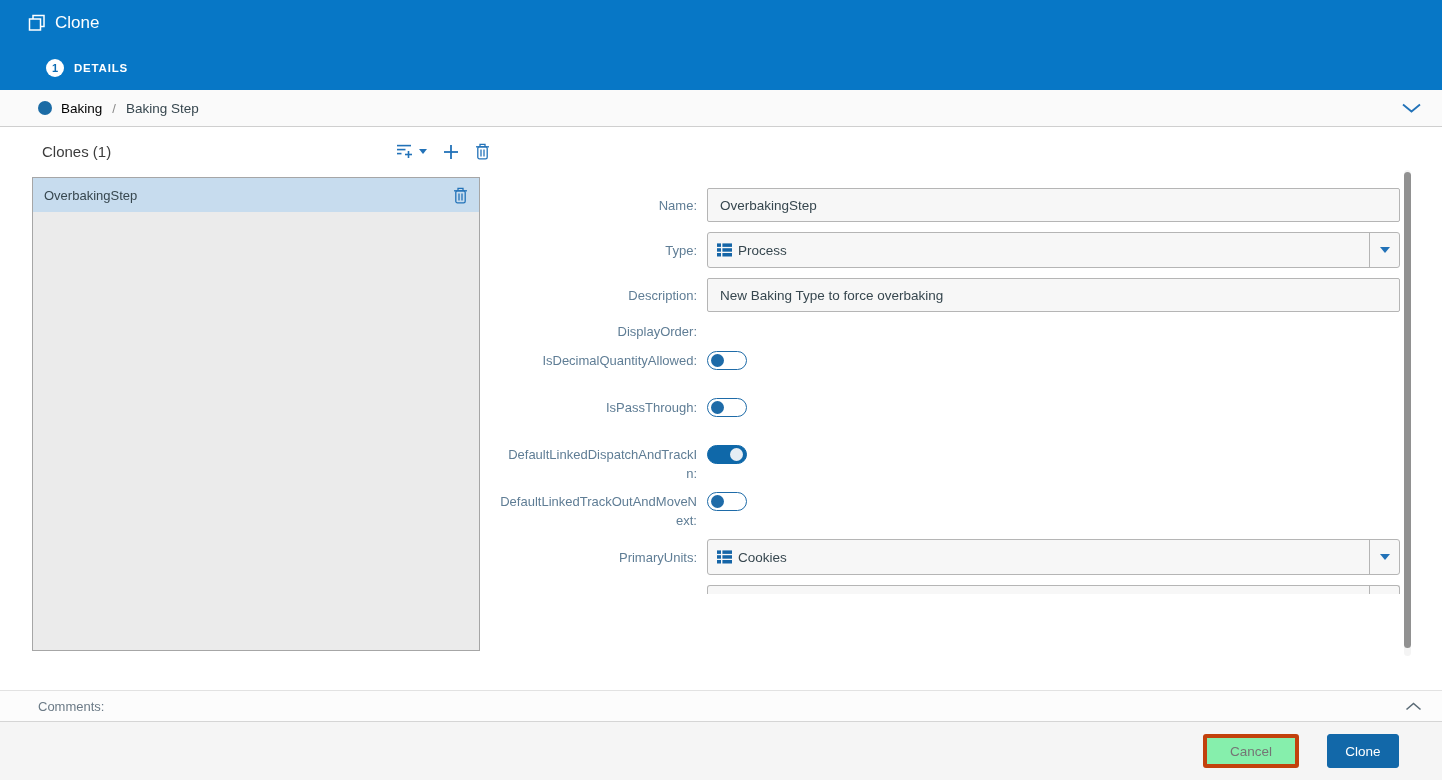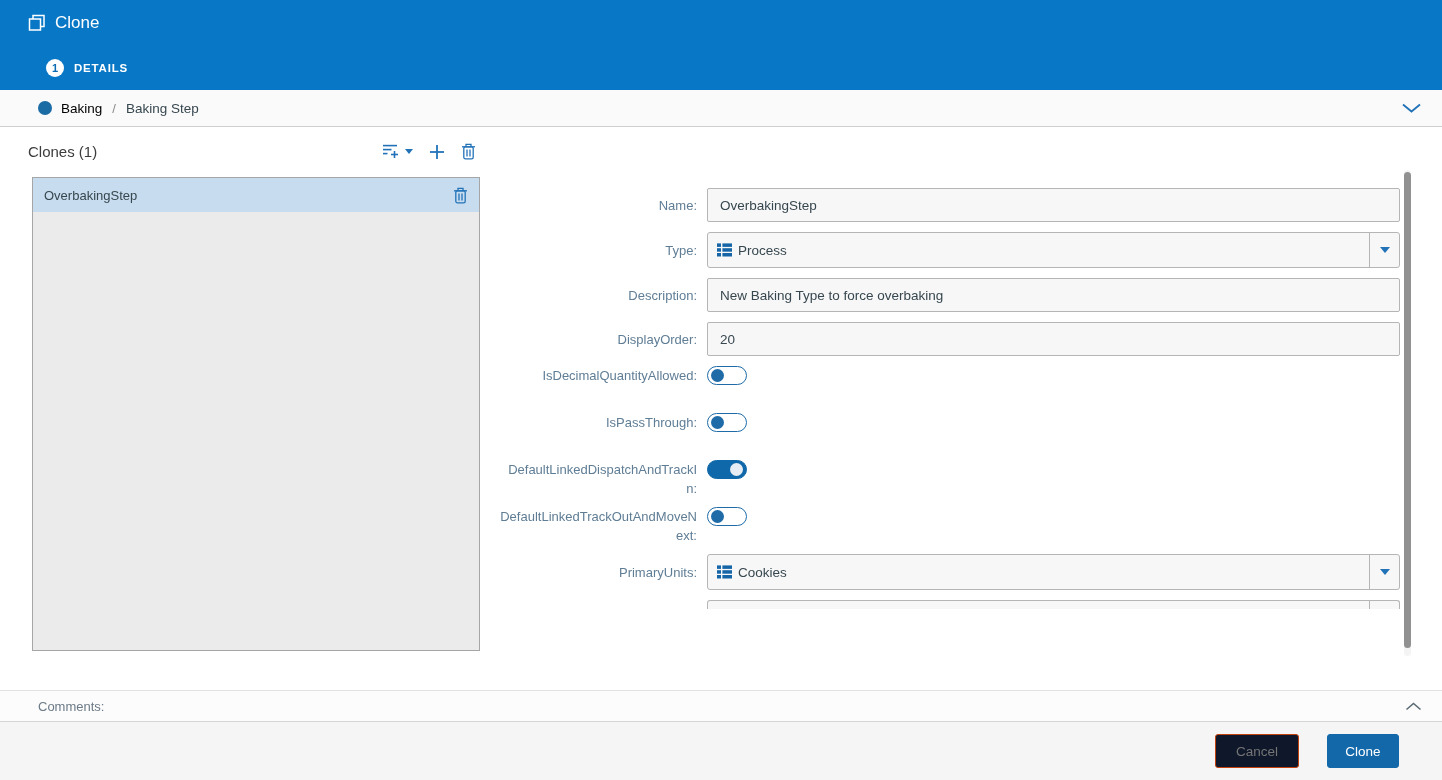--- a/index.html
+++ b/index.html
@@ -19,21 +19,21 @@
     display:flex; align-items:center; padding:0 20px 0 38px; }
   .bc-dot { width:14px; height:14px; border-radius:50%; background:#1b6ba5; flex-shrink:0; }
   .bc-link { color:#000000; font-size:13.5px; margin-left:9px; cursor:pointer; }
   .bc-sep { color:#8a8a8a; font-size:13px; margin:0 10px; }
   .bc-current { color:#37474f; font-size:13.5px; }
   .bc-collapse { margin-left:auto; display:flex; align-items:center; cursor:pointer; }
 
   
   .main { position:relative; height:563px; background:#fff; }
 
-  .clones-header { position:absolute; left:28px; top:16px; width:448px; display:flex; align-items:center; }
+  .clones-header { position:absolute; left:42px; top:16px; width:448px; display:flex; align-items:center; }
   .clones-title { font-size:15px; color:#3c3c3c; }
   .panel-toolbar { margin-left:auto; display:flex; align-items:center; gap:16px; }
   .tool-btn { display:flex; align-items:center; gap:5px; cursor:pointer; background:none; border:none; padding:0; }
 
   .clones-panel { position:absolute; left:32px; top:50px; width:448px; height:474px;
     background:#ebebeb; border:1px solid #a6a6a6; }
   .clone-row { height:34px; display:flex; align-items:center; padding:0 11px;
     font-size:13px; color:#37474f; cursor:pointer; }
   .clone-row.selected { background:#c7dcee; }
   .clone-row .row-trash { margin-left:auto; display:flex; cursor:pointer; background:none; border:none; padding:0; }
@@ -77,21 +77,21 @@
 
   
   .comments-bar { height:32px; border-top:1px solid #e2e2e2; border-bottom:1px solid #d5d5d5;
     background:#fcfcfc; display:flex; align-items:center; padding:0 20px 0 38px; }
   .comments-label { color:#6b7a86; font-size:13px; }
   .comments-collapse { margin-left:auto; display:flex; cursor:pointer; background:none; border:none; padding:0; }
 
   .footer { height:58px; background:#f5f5f5; display:flex; align-items:center;
     justify-content:flex-end; padding-right:43px; gap:28px; }
   .btn { height:34px; border-radius:3px; font-size:13.5px; font-family:"Liberation Sans", sans-serif; cursor:pointer; }
-  .btn-cancel { width:84px; background:#0f172a; border:1px solid #c2410c; color:#757575; }
+  .btn-cancel { width:96px; background:#86efac; border:4px solid #c2410c; color:#757575; }
   .btn-clone { width:72px; background:#1268a9; border:1px solid #1268a9; color:#fff; }
 </style>
 </head>
 <body>
 
 <div class="titlebar">
   <span style="display:flex;">
     <svg width="18" height="18" viewBox="0 0 18 18">
       <rect x="5" y="1.5" width="11" height="11" fill="none" stroke="#ffffff" stroke-width="1.5"></rect>
       <rect x="1.5" y="5" width="11" height="11" fill="#0777c6" stroke="#ffffff" stroke-width="1.5"></rect>
@@ -208,25 +208,20 @@
       <div class="form-row row-text">
         <div class="form-label">Description:</div>
         <div class="controls">
           <div class="input-box">
             <span>New Baking Type to force overbaking</span>
           </div>
         </div>
       </div>
       <div class="form-row row-text">
         <div class="form-label">DisplayOrder:</div>
-        <div class="controls">
-          <div class="input-box">
-            <span>20</span>
-          </div>
-        </div>
       </div>
       <div class="form-row row-toggle">
         <div class="form-label">IsDecimalQuantityAllowed:</div>
         <div class="controls">
           <div class="toggle">
             <span class="knob"></span>
           </div>
         </div>
       </div>
       <div class="form-row row-toggle">

